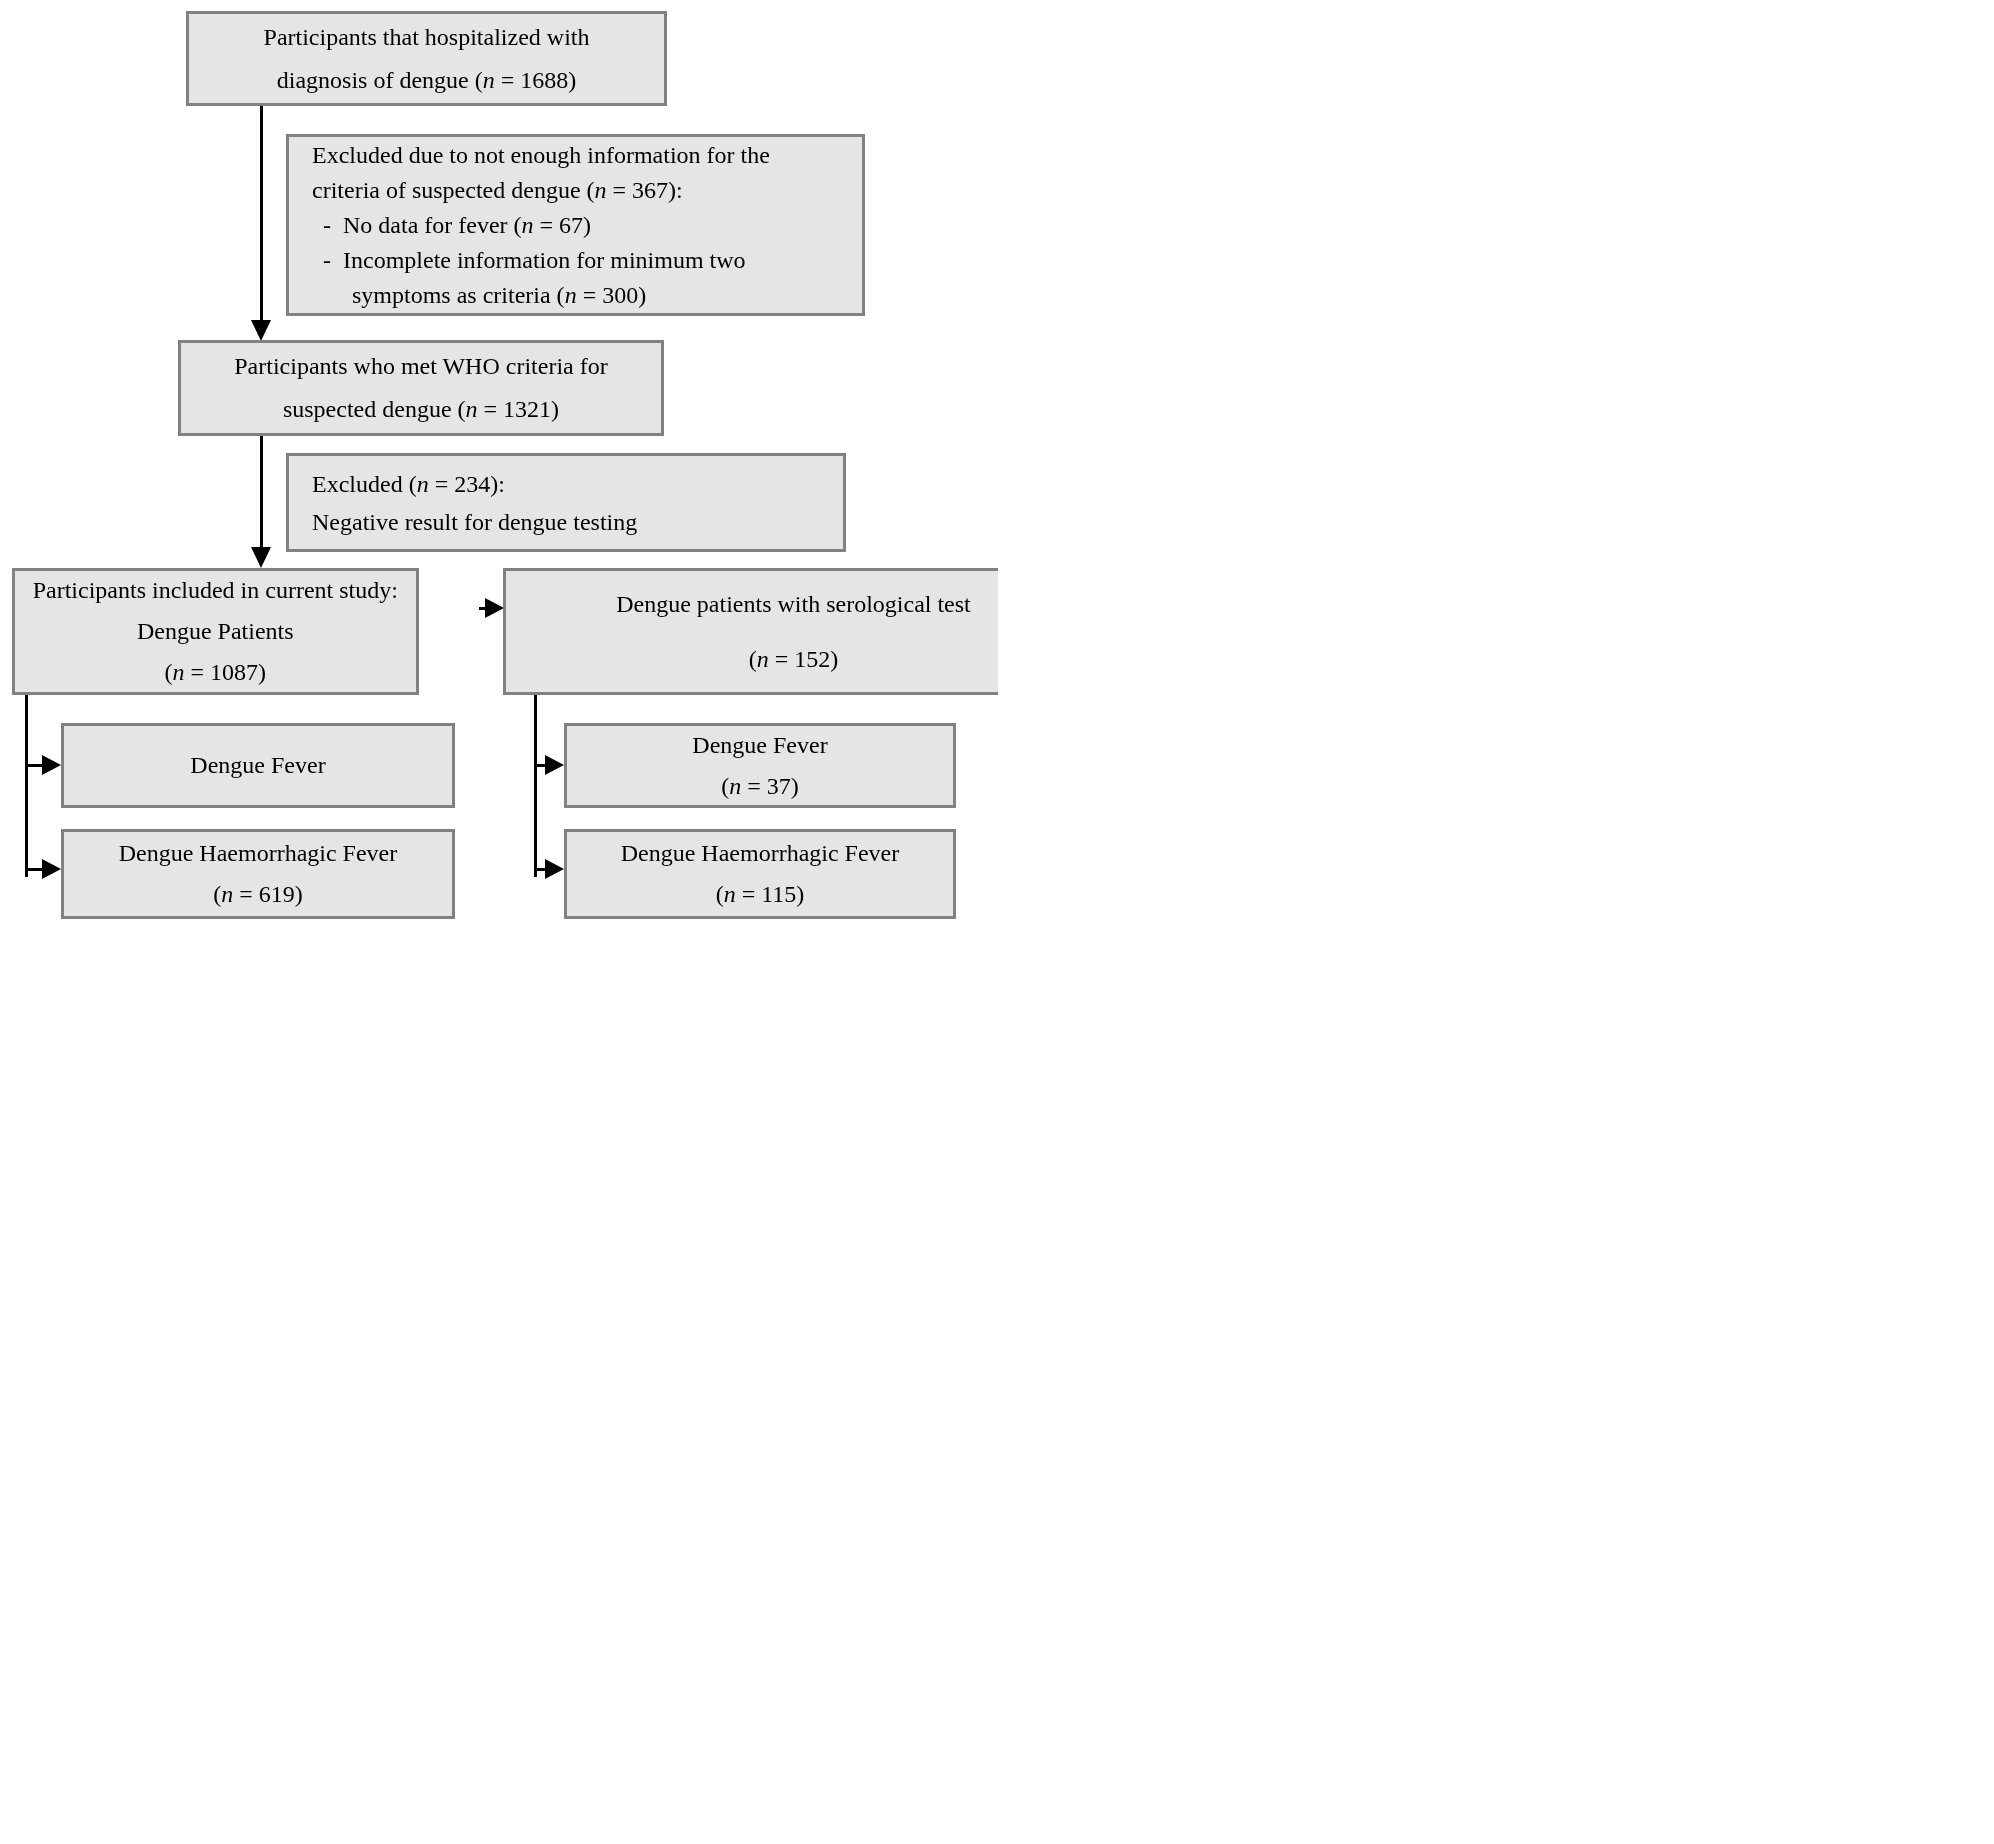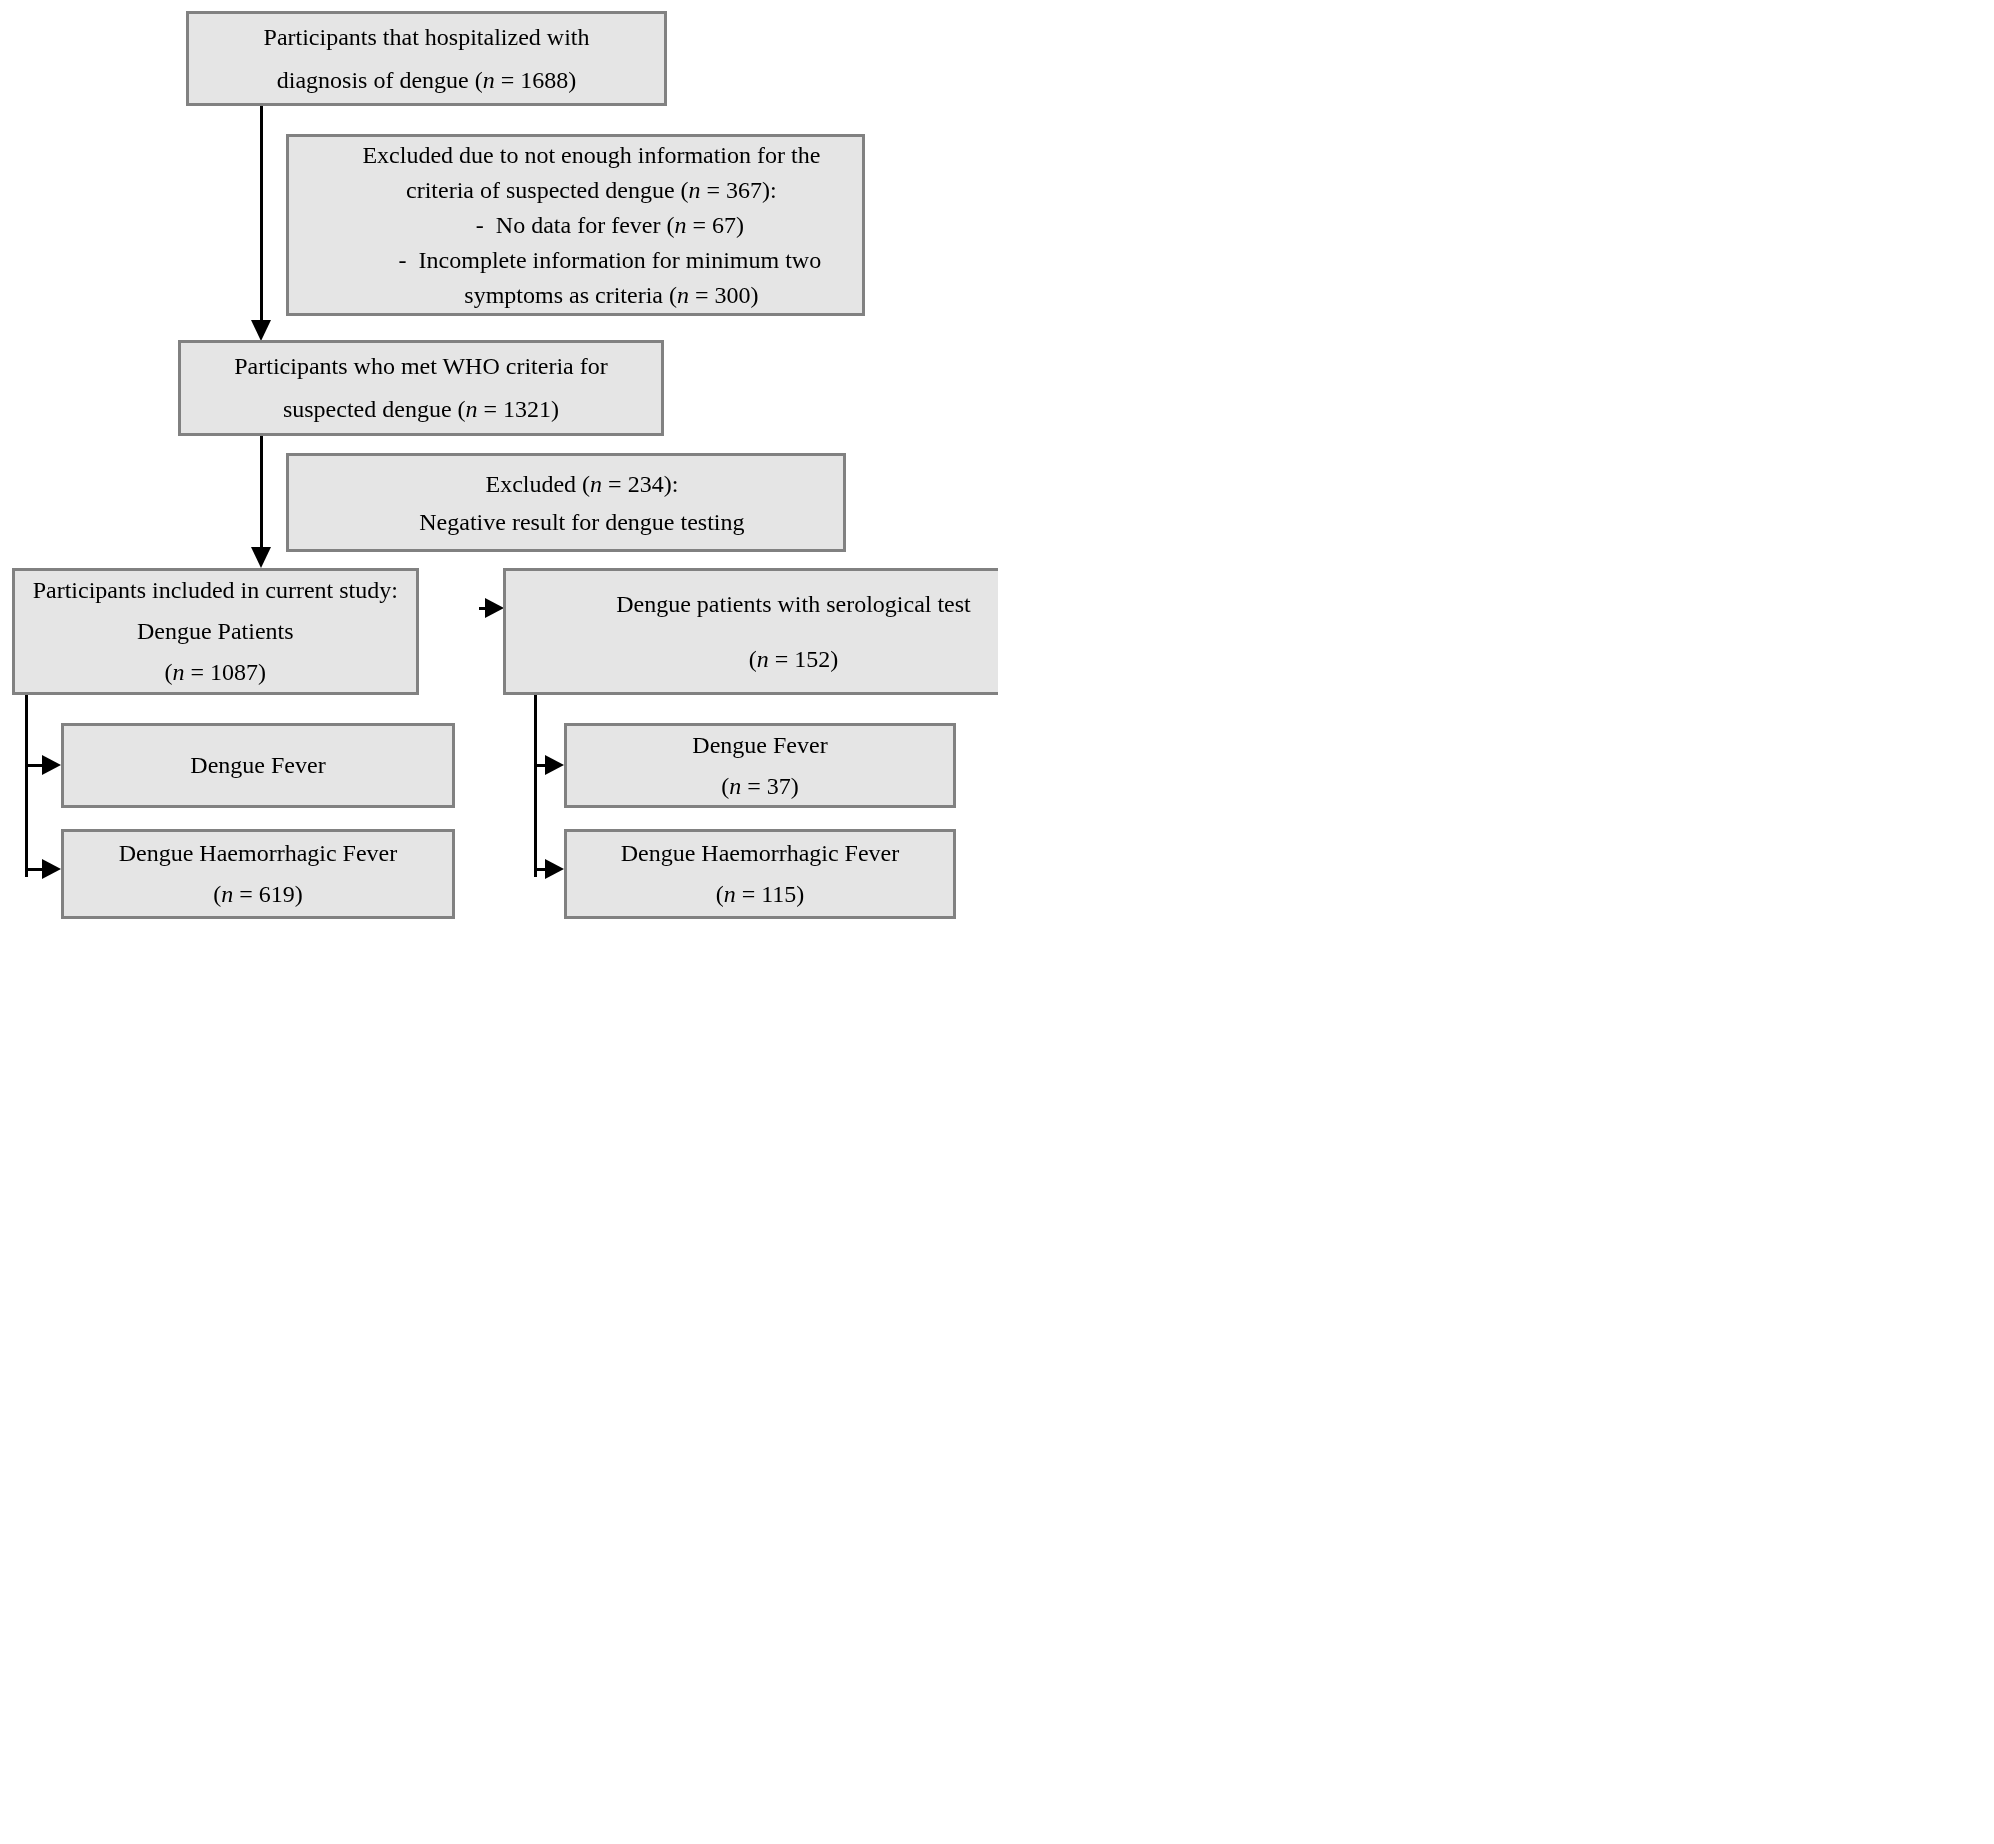--- a/index.html
+++ b/index.html
@@ -23,30 +23,30 @@
     background: #e5e5e5;
     display: flex;
     flex-direction: column;
     justify-content: center;
     font-size: 24px;
     text-align: center;
   }
   .fbox .tline { white-space: pre; }
   .fbox em { font-style: italic; }
   .align-left {
-    text-align: center;
-    padding-left: 37px;
+    text-align: left;
+    padding-left: 23px;
     padding-right: 5.2px;
   }
   .lh53 .tline { line-height: 35px; }
   .lh58 .tline { line-height: 38px; }
   .lh62 .tline { line-height: 41px; }
   .lh66 .tline { line-height: 43px; }
   .lh84 .tline { line-height: 55px; }
-  .li1 { margin-left: 37px; }
+  .li1 { margin-left: 11px; }
   .li2 { margin-left: 40px; }
   .vline, .hline { position: absolute; background: #000000; }
   .arr-down {
     position: absolute;
     width: 0; height: 0;
     border-left: 10.5px solid transparent;
     border-right: 10.5px solid transparent;
     border-top: 21px solid #000000;
   }
   .arr-right {

